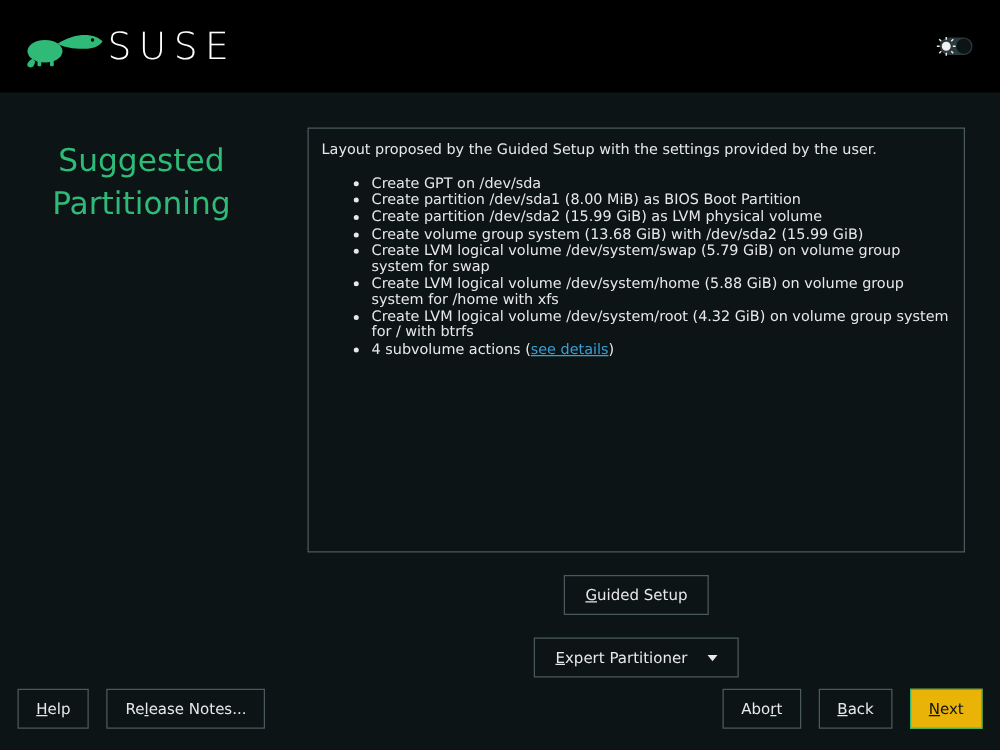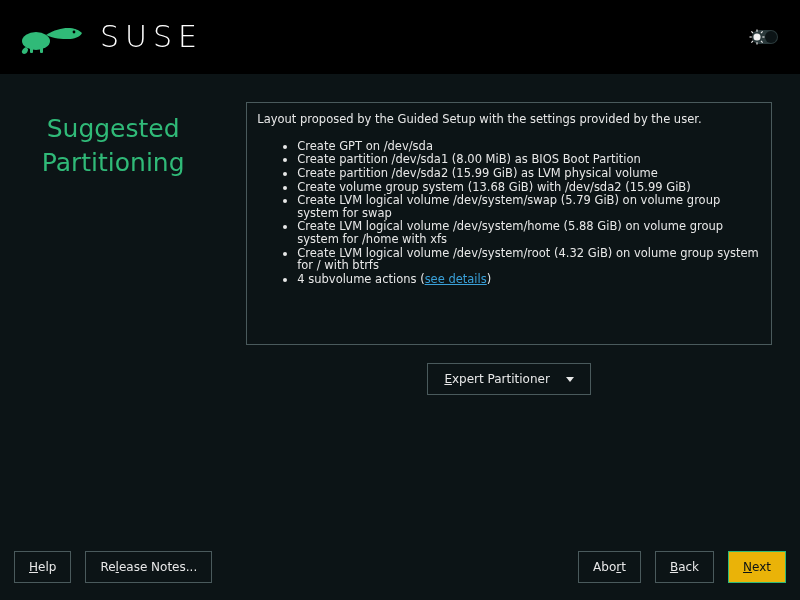--- a/index.html
+++ b/index.html
@@ -14,21 +14,21 @@
   }
   
   .header {
     height: 74px;
     background: #000000;
     display: flex;
     align-items: center;
     padding: 0 18px;
     position: relative;
   }
-  .logo-wrap { display: flex; gap: 14px; }
+  .logo-wrap { display: flex; align-items: center; gap: 0; }
   .logo-wrap svg { display: block; }
   .brand-text {
     font-size: 30px;
     letter-spacing: 6px;
     font-weight: 300;
     color: #ffffff;
   }
   .theme-toggle {
     position: absolute;
     right: 22px;
@@ -69,21 +69,21 @@
     white-space: pre-line;
   }
   .content {
     flex: 1 1 auto;
     display: flex;
     flex-direction: column;
     align-items: center;
   }
   .panel {
     width: 100%;
-    height: 243px;
+    height: 340px;
     border: 1px solid #4a5a5c;
     background: #0c1416;
     padding: 10px 10px 10px 10px;
     font-size: 11.5px;
     line-height: 1.1;
     overflow: hidden;
   }
   .panel p { margin-bottom: 14px; }
   .panel ul { list-style: disc; padding-left: 40px; }
   .panel li { margin-bottom: 1px; text-indent: 0; }
@@ -182,20 +182,23 @@
         <li>Create volume group system (13.68 GiB) with /dev/sda2 (15.99 GiB)</li>
         <li>Create LVM logical volume /dev/system/swap (5.79 GiB) on volume group system for swap</li>
         <li>Create LVM logical volume /dev/system/home (5.88 GiB) on volume group system for /home with xfs</li>
         <li>Create LVM logical volume /dev/system/root (4.32 GiB) on volume group system for / with btrfs</li>
         <li>
           <span>4 subvolume actions (</span><a href="#">see details</a><span>)</span>
         </li>
       </ul>
     </div>
     <div class="actions">
+      <button class="btn">
+        <span><span class="mn">G</span><span>uided Setup</span></span>
+      </button>
       <button class="btn drop">
         <span><span class="mn">E</span><span>xpert Partitioner</span></span>
         <span class="caret"></span>
       </button>
     </div>
   </div>
 </div>
 
 <div class="footer">
   <div class="footer-left">

